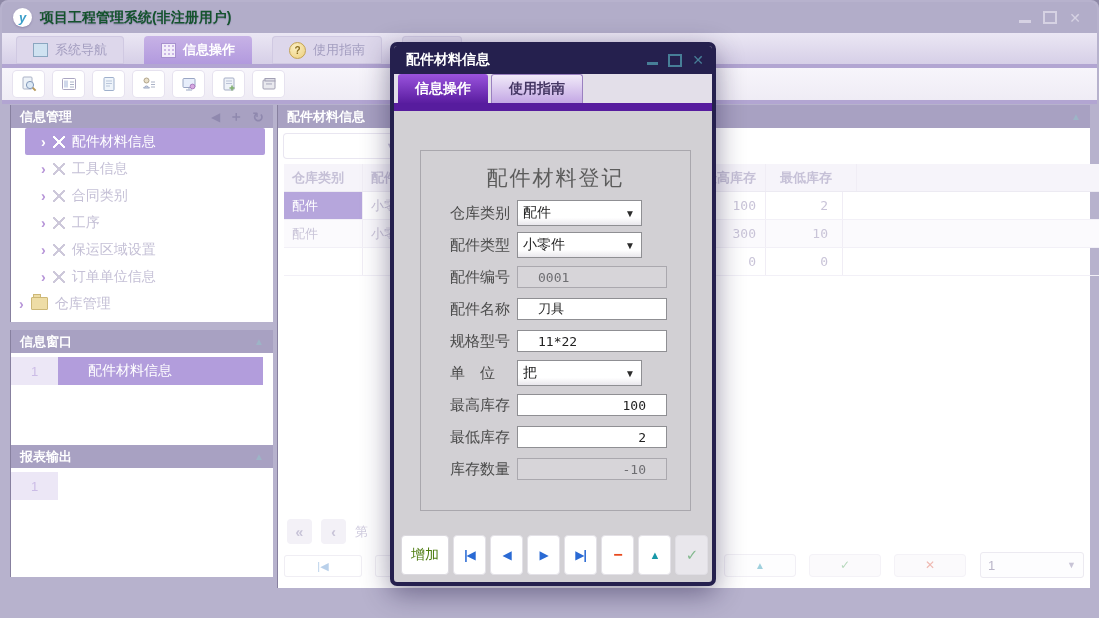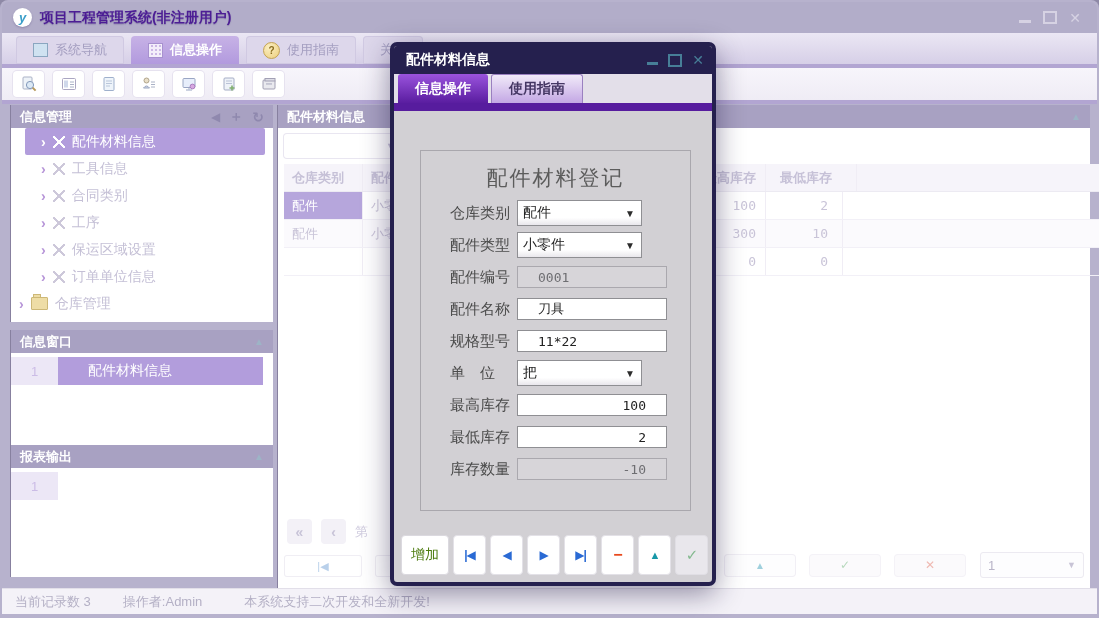--- a/index.html
+++ b/index.html
@@ -1,28 +1,28 @@
 <!DOCTYPE html>
 <html><head>
 <meta charset="utf-8">
 <style>
   html,body{margin:0;padding:0;background:#8e89a6;font-family:"Liberation Sans","DejaVu Sans",sans-serif;}
   .screen{position:relative;width:1099px;height:618px;background:#b7b2cd;overflow:hidden;border-radius:8px 8px 0 0;}
 
   
   .titlebar{position:absolute;left:2px;top:2px;right:2px;height:31px;background:#b2adc9;border-radius:7px 7px 0 0;display:flex;align-items:center;}
   .logo{width:19px;height:19px;border-radius:50%;background:#fff;margin:0 8px 0 11px;display:flex;align-items:center;justify-content:center;color:#3a9ec9;font-size:13px;font-weight:bold;font-style:italic;box-shadow:0 1px 2px rgba(80,70,120,.35);}
-  .apptitle{color:#4c1d95;font-weight:bold;font-size:14px;text-shadow:0 1px 1px rgba(90,80,130,.4);}
+  .apptitle{color:#14532d;font-weight:bold;font-size:14px;text-shadow:0 1px 1px rgba(90,80,130,.4);}
   .winctl{margin-left:auto;display:flex;align-items:center;gap:12px;margin-right:16px;color:#d6d2e3;}
   .minbar{width:12px;height:3px;background:#d6d2e3;margin-top:7px;}
   .restorebox{width:10px;height:9px;border:2px solid #d6d2e3;}
   .closex{font-size:14px;font-weight:bold;line-height:1;}
 
   
-  .tabbar{position:absolute;left:2px;top:33px;right:2px;height:31px;background:linear-gradient(#ebe7f4,#d6cfe7);display:flex;align-items:flex-end;padding-left:14px;gap:7px;}
+  .tabbar{position:absolute;left:2px;top:33px;right:2px;height:31px;background:linear-gradient(#ebe7f4,#d6cfe7);display:flex;align-items:flex-end;padding-left:14px;gap:20px;}
   .tab{height:28px;display:flex;align-items:center;gap:7px;padding:0 17px;background:#ddd7eb;border-radius:4px 4px 0 0;color:#a49ec0;font-size:13px;box-shadow:0 0 0 1px #d0c9e2 inset;}
   .tab.active{background:linear-gradient(#c7b2e6,#b29ade);color:#fff;font-weight:bold;box-shadow:none;}
   .icon-square{width:13px;height:12px;background:#cfe2f1;border:1px solid #8aa6c0;}
   .icon-grid{width:13px;height:13px;background-color:#cbb7e6;background-image:repeating-linear-gradient(0deg,#f3eefa 0 2px,transparent 2px 4px),repeating-linear-gradient(90deg,#f3eefa 0 2px,transparent 2px 4px);border:1px solid #a791cf;}
   .icon-help{width:15px;height:15px;border-radius:50%;background:radial-gradient(circle at 35% 30%,#fbeec0,#eccf7e);border:1px solid #c4a352;color:#8a6d1f;font-size:10px;line-height:15px;text-align:center;font-weight:bold;}
   .strip{position:absolute;left:2px;right:2px;height:4px;background:#b2a5d2;}
   .strip1{top:64px;}
   .strip2{top:100px;}
 
   
@@ -338,25 +338,20 @@
       <span class="fadebtn" style="color:#9fd0dd;font-size:10px;">▲</span>
       <span class="fadebtn vfaint" style="color:#b7d9bd;">✓</span>
       <span class="fadebtn vfaint" style="color:#efb9b2;">✕</span>
       <span class="pagecombo">
         <span>1</span>
         <span class="caret">▼</span>
       </span>
     </div>
   </div>
 
-  <div class="statusbar">
-    <span class="s1">当前记录数 3</span>
-    <span class="s2">操作者:Admin</span>
-    <span class="s3">本系统支持二次开发和全新开发!</span>
-  </div>
 
   <div class="dialog">
     <div class="d-title">
       <span>配件材料信息</span>
       <span class="d-ctl">
         <span class="d-minbar"></span>
         <span class="d-maxbox"></span>
         <span class="d-closex">✕</span>
       </span>
     </div>

